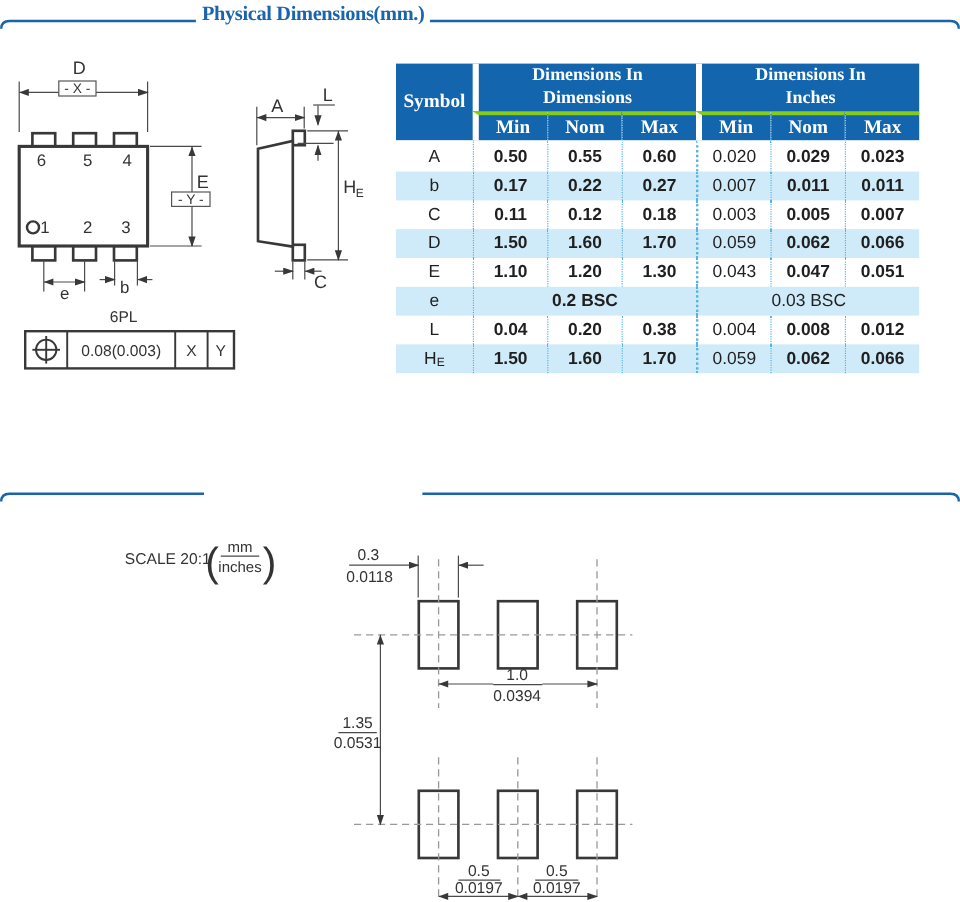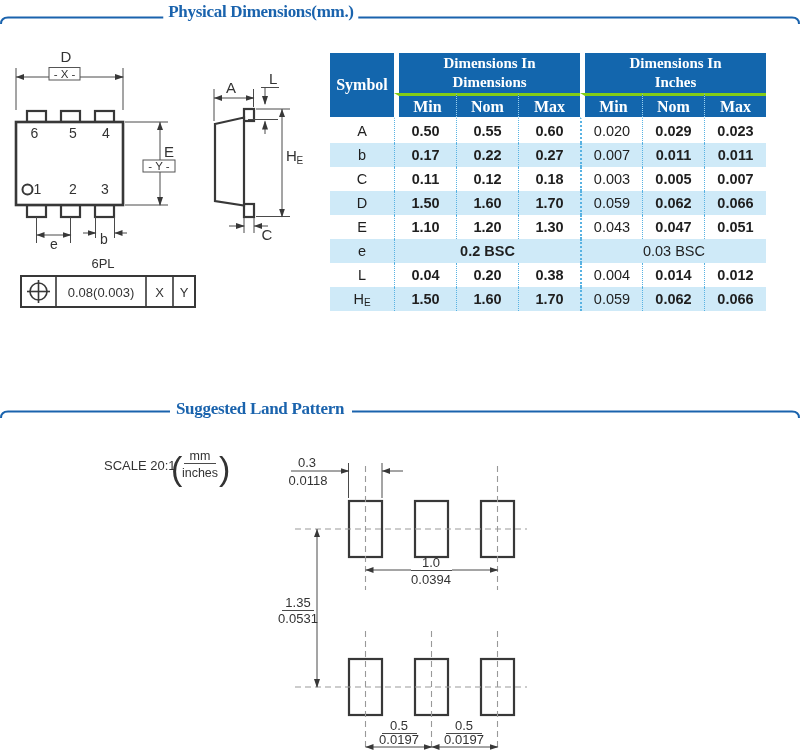--- a/index.html
+++ b/index.html
@@ -247,40 +247,39 @@
         <td>e</td>
         <td class="dl" colspan="3">0.2 BSC</td>
         <td class="dl2" colspan="3">0.03 BSC</td>
       </tr>
       <tr>
         <td>L</td>
         <td class="dl">0.04</td>
         <td class="dl">0.20</td>
         <td class="dl">0.38</td>
         <td class="dl2">0.004</td>
-        <td class="dl">0.014</td>
+        <td class="dl">0.008</td>
         <td class="dl">0.012</td>
       </tr>
       <tr class="alt">
         <td><span>H</span><span class="subE">E</span></td>
         <td class="dl">1.50</td>
         <td class="dl">1.60</td>
         <td class="dl">1.70</td>
         <td class="dl2">0.059</td>
         <td class="dl">0.062</td>
         <td class="dl">0.066</td>
       </tr>
     </tbody>
   </table>
 
   <svg class="decor" width="800" height="26" style="left:0;top:394px">
     <path d="M1,24 Q1,17.5 8,17.5 L170,17.5"></path>
     <path d="M352,17.5 L792,17.5 Q799,17.5 799,24"></path>
   </svg>
-  <div class="sec-title" style="left:260px;top:399px">Suggested Land Pattern</div>
 
   <svg width="800" height="324" style="left:0;top:428px" viewBox="0 428 800 324">
     <defs>
       <marker id="mE2" markerWidth="10" markerHeight="8" refX="8" refY="3" orient="auto" markerUnits="userSpaceOnUse">
         <path d="M0,0 L9,3 L0,6 Z" fill="#383838"></path>
       </marker>
       <marker id="mS2" markerWidth="10" markerHeight="8" refX="1" refY="3" orient="auto" markerUnits="userSpaceOnUse">
         <path d="M9,0 L1,3 L9,6 Z" fill="#383838"></path>
       </marker>
     </defs>

